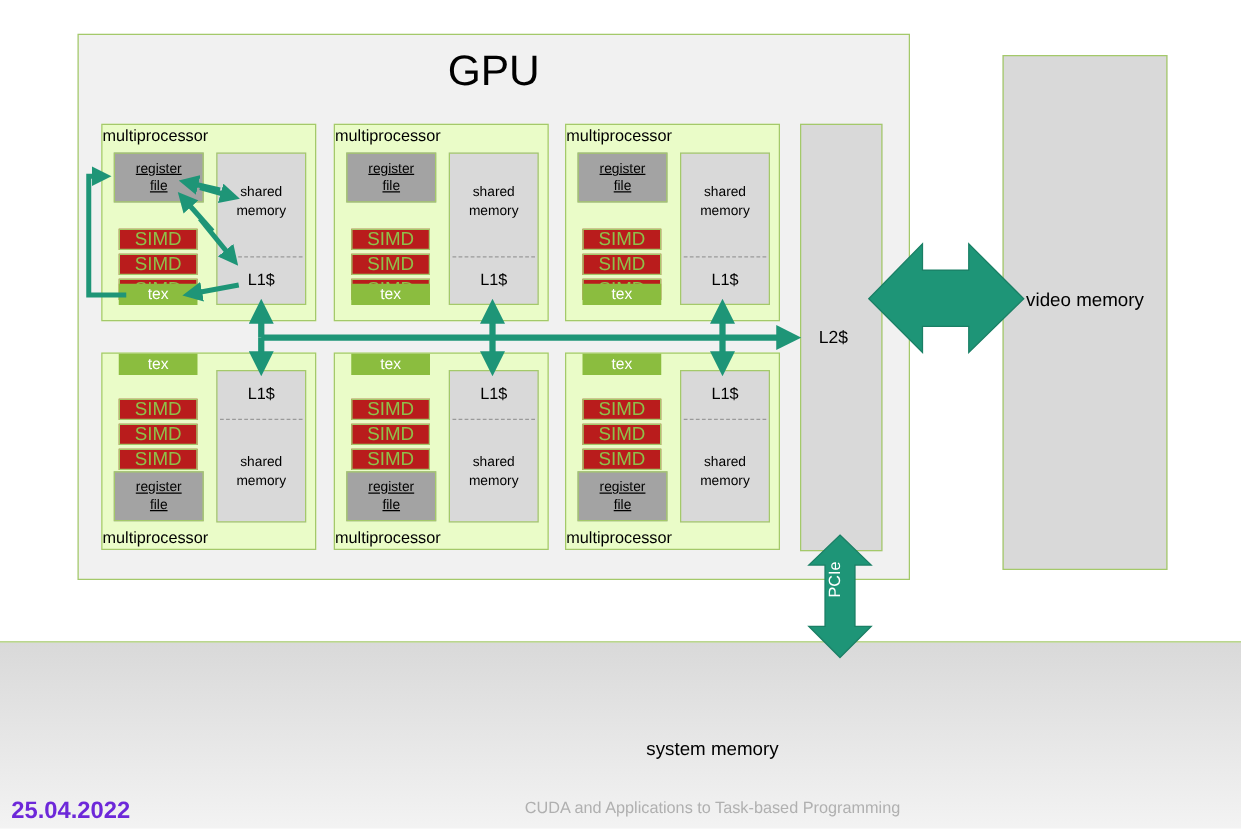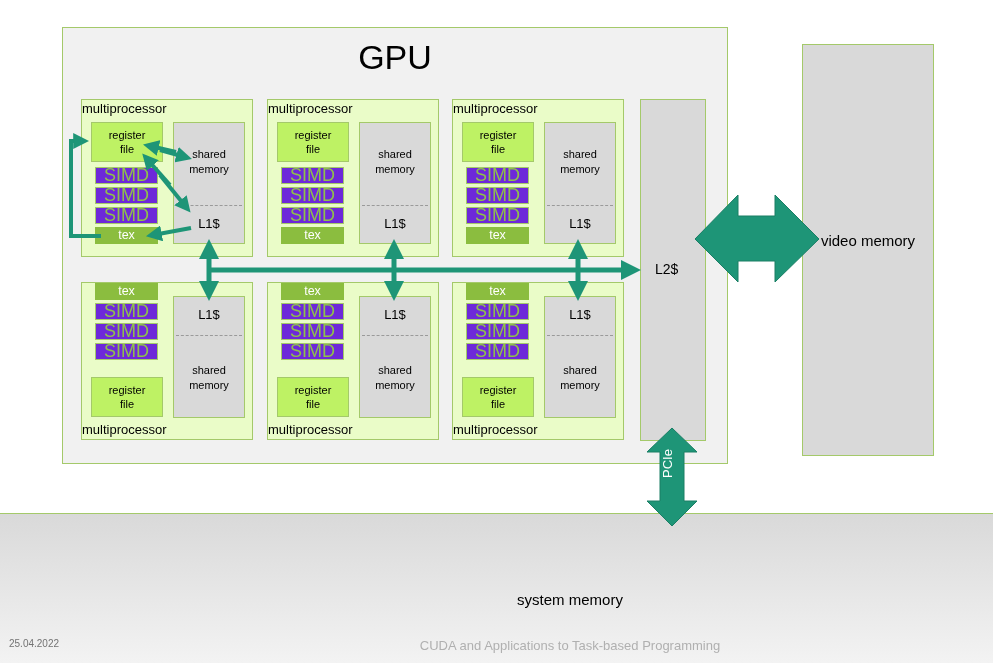--- a/index.html
+++ b/index.html
@@ -18,29 +18,30 @@
     font-size: 34px; color: #000;
   }
   .mp {
     background: #eafcc8; border: 1.5px solid #a4c96a;
   }
   .mp-label {
     position: absolute; left: 0; right: 0; text-align: left;
     font-size: 13px; color: #000;
   }
   .reg {
-    position: absolute; background: #bef264; border: 1.5px solid #a4c96a;
+    position: absolute; background: #a3a3a3; border: 1.5px solid #a4c96a;
     font-size: 11px; text-align: center; color: #000; line-height: 14px;
     display: flex; align-items: center; justify-content: center;
     box-sizing: border-box;
+    text-decoration: underline;
   }
   .simd {
-    position: absolute; background: #6d28d9; border: 1.5px solid #a4c96a;
-    color: #8fc04a; font-size: 18px; text-align: center;
-    box-sizing: border-box; line-height: 15px;
+    position: absolute; background: #b91c1c; border: 1.5px solid #a4c96a;
+    color: #8fc04a; font-size: 15px; text-align: center;
+    box-sizing: border-box; line-height: 15px; margin-top: 16px;
   }
   .tex {
     position: absolute; background: #8bbd3f; color: #fff;
     font-size: 12.5px; text-align: center; line-height: 17px;
     box-sizing: border-box;
   }
   .smem {
     position: absolute; background: #d9d9d9; border: 1.5px solid #a4c96a;
     box-sizing: border-box;
   }
@@ -67,21 +68,21 @@
   .vmem-label {
     left: 802px; top: 229px; width: 132px; text-align: center;
     font-size: 15px; line-height: 23px; color: #000;
   }
   .sysmem {
     left: 0; top: 513px; width: 993px; height: 150px;
     background: linear-gradient(#d9d9d9, #f3f3f3);
     border-top: 1.5px solid #a4c96a;
   }
   .sysmem-label { left: 0; top: 591px; width: 1140px; text-align: center; font-size: 15px; color: #000; }
-  .footer-date { left: 9px; top: 638px; font-size: 10px; color: #737373; }
+  .footer-date { left: 9px; top: 638px; font-size: 19px; color: #6d28d9; font-weight: bold; }
   .footer-title { left: 0; top: 638px; width: 1140px; text-align: center; font-size: 13px; color: #b0b0b0; }
   svg.overlay { position: absolute; left: 0; top: 0; }
   .pcie-label {
     left: 660px; top: 478px; font-size: 13px; color: #fff;
     transform: rotate(-90deg); transform-origin: left top;
   }
 </style>
 </head>
 <body>
 

